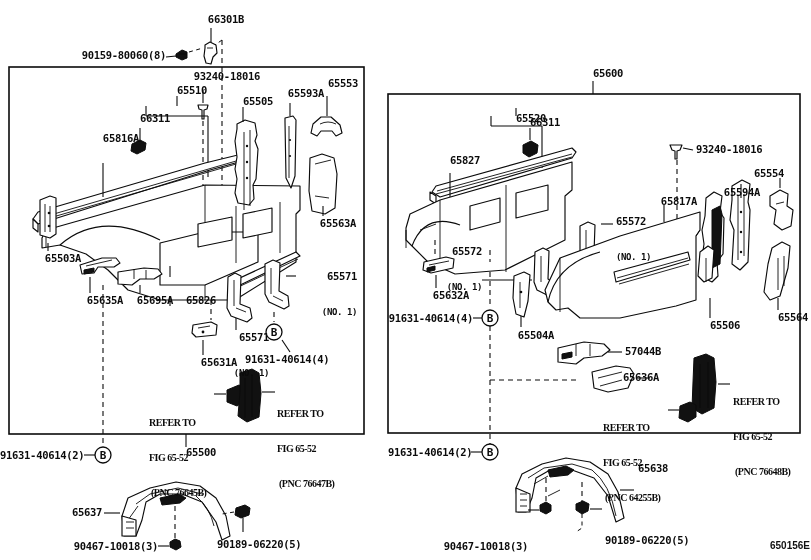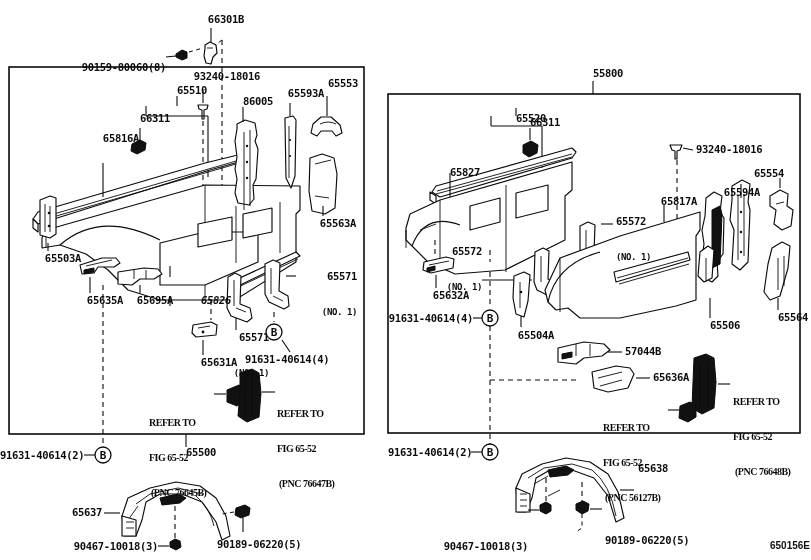--- a/index.html
+++ b/index.html
@@ -403,33 +403,33 @@
 
       <path class="part-d" d="M576,504 l7,-3 6,3 -1,7 -6,3 -6,-4 z"></path>
       <path class="ln" d="M590,509 L602,509"></path>
       <path class="dash" d="M582,482 L582,502"></path>
       <path class="dash-s" d="M582,514 L582,528 L576,532"></path>
     </g>
 
   </svg>
 
   <div class="lbl ctr" style="left:184px;top:14px;width:60px;">66301B</div>
-  <div class="lbl rt" style="left:50px;top:50px;width:116px;margin-top:12px;">90159-80060(8)</div>
+  <div class="lbl rt" style="left:50px;top:50px;width:116px;">90159-80060(8)</div>
   <div class="lbl ctr" style="left:162px;top:71px;width:98px;">93240-18016</div>
   <div class="lbl ctr" style="left:147px;top:85px;width:60px;">65510</div>
   <div class="lbl ctr" style="left:110px;top:113px;width:60px;">66311</div>
-  <div class="lbl ctr" style="left:213px;top:96px;width:60px;">86005</div>
+  <div class="lbl ctr" style="left:213px;top:96px;width:60px;">65505</div>
   <div class="lbl ctr" style="left:258px;top:88px;width:66px;">65593A</div>
   <div class="lbl ctr" style="left:298px;top:78px;width:60px;">65553</div>
   <div class="lbl ctr" style="left:73px;top:133px;width:66px;">65816A</div>
   <div class="lbl ctr" style="left:290px;top:218px;width:66px;">65563A</div>
   <div class="lbl ctr" style="left:15px;top:253px;width:66px;">65503A</div>
   <div class="lbl ctr" style="left:57px;top:295px;width:66px;">65635A</div>
   <div class="lbl ctr" style="left:107px;top:295px;width:66px;">65695A</div>
-  <div class="lbl ctr" style="left:171px;top:295px;width:60px;font-style:italic;">65826</div>
+  <div class="lbl ctr" style="left:156px;top:295px;width:60px;">65826</div>
 
   <div class="lbl ctr" style="left:297px;top:271px;width:60px;">65571</div>
   <div class="lbl ctr sm" style="left:297px;top:283px;width:60px;">(NO. 1)</div>
   <div class="lbl ctr" style="left:209px;top:332px;width:60px;">65571</div>
   <div class="lbl ctr sm" style="left:209px;top:344px;width:60px;">(NO. 1)</div>
   <div class="lbl ctr" style="left:171px;top:357px;width:66px;">65631A</div>
   <div class="lbl" style="left:245px;top:354px;">91631-40614(4)</div>
   <div class="lbl rt" style="left:0px;top:450px;width:82px;">91631-40614(2)</div>
   <div class="lbl rt" style="left:40px;top:507px;width:62px;">65637</div>
   <div class="lbl rt" style="left:46px;top:541px;width:112px;">90467-10018(3)</div>
@@ -441,50 +441,50 @@
     <div> (PNC 76645B)</div>
   </div>
   <div class="refer" style="left:277px;top:385px;">
     <div>REFER TO</div>
     <div>FIG 65-52</div>
     <div> (PNC 76647B)</div>
   </div>
 
   <div class="lbl ctr" style="left:156px;top:447px;width:60px;">65500</div>
 
-  <div class="lbl ctr" style="left:563px;top:68px;width:60px;">55800</div>
+  <div class="lbl ctr" style="left:563px;top:68px;width:60px;">65600</div>
   <div class="lbl ctr" style="left:486px;top:97px;width:60px;margin-top:16px;">65520</div>
   <div class="lbl ctr" style="left:500px;top:117px;width:60px;">66311</div>
   <div class="lbl" style="left:696px;top:144px;">93240-18016</div>
-  <div class="lbl ctr" style="left:420px;top:155px;width:60px;margin-top:12px;">65827</div>
+  <div class="lbl ctr" style="left:420px;top:155px;width:60px;">65827</div>
   <div class="lbl ctr" style="left:631px;top:196px;width:66px;">65817A</div>
   <div class="lbl ctr" style="left:724px;top:168px;width:60px;">65554</div>
   <div class="lbl ctr" style="left:694px;top:187px;width:66px;">65594A</div>
   <div class="lbl" style="left:616px;top:216px;">65572</div>
   <div class="lbl sm" style="left:616px;top:228px;">(NO. 1)</div>
   <div class="lbl rt" style="left:432px;top:246px;width:50px;">65572</div>
   <div class="lbl rt sm" style="left:432px;top:258px;width:50px;">(NO. 1)</div>
   <div class="lbl ctr" style="left:403px;top:290px;width:66px;">65632A</div>
   <div class="lbl rt" style="left:380px;top:313px;width:93px;">91631-40614(4)</div>
   <div class="lbl ctr" style="left:488px;top:330px;width:66px;">65504A</div>
   <div class="lbl ctr" style="left:680px;top:320px;width:60px;">65506</div>
   <div class="lbl ctr" style="left:748px;top:312px;width:60px;">65564</div>
   <div class="lbl" style="left:625px;top:346px;">57044B</div>
-  <div class="lbl" style="left:653px;top:372px;">65636A</div>
+  <div class="lbl" style="left:623px;top:372px;">65636A</div>
   <div class="lbl rt" style="left:388px;top:447px;width:82px;">91631-40614(2)</div>
   <div class="lbl" style="left:638px;top:463px;">65638</div>
   <div class="lbl rt" style="left:416px;top:541px;width:112px;">90467-10018(3)</div>
   <div class="lbl" style="left:605px;top:535px;">90189-06220(5)</div>
 
   <div class="refer" style="left:733px;top:373px;">
     <div>REFER TO</div>
     <div>FIG 65-52</div>
     <div> (PNC 76648B)</div>
   </div>
   <div class="refer" style="left:603px;top:399px;">
     <div>REFER TO</div>
     <div>FIG 65-52</div>
-    <div> (PNC 56127B)</div>
+    <div> (PNC 64255B)</div>
   </div>
 
   <div class="docid" style="left:751px;top:540px;">650156E</div>
 
 </div>
 
 </body></html>

